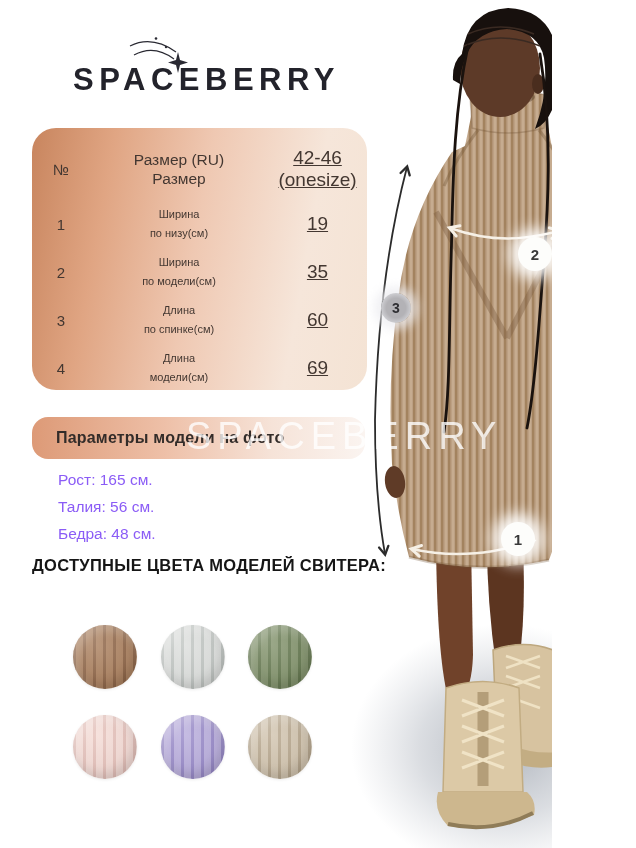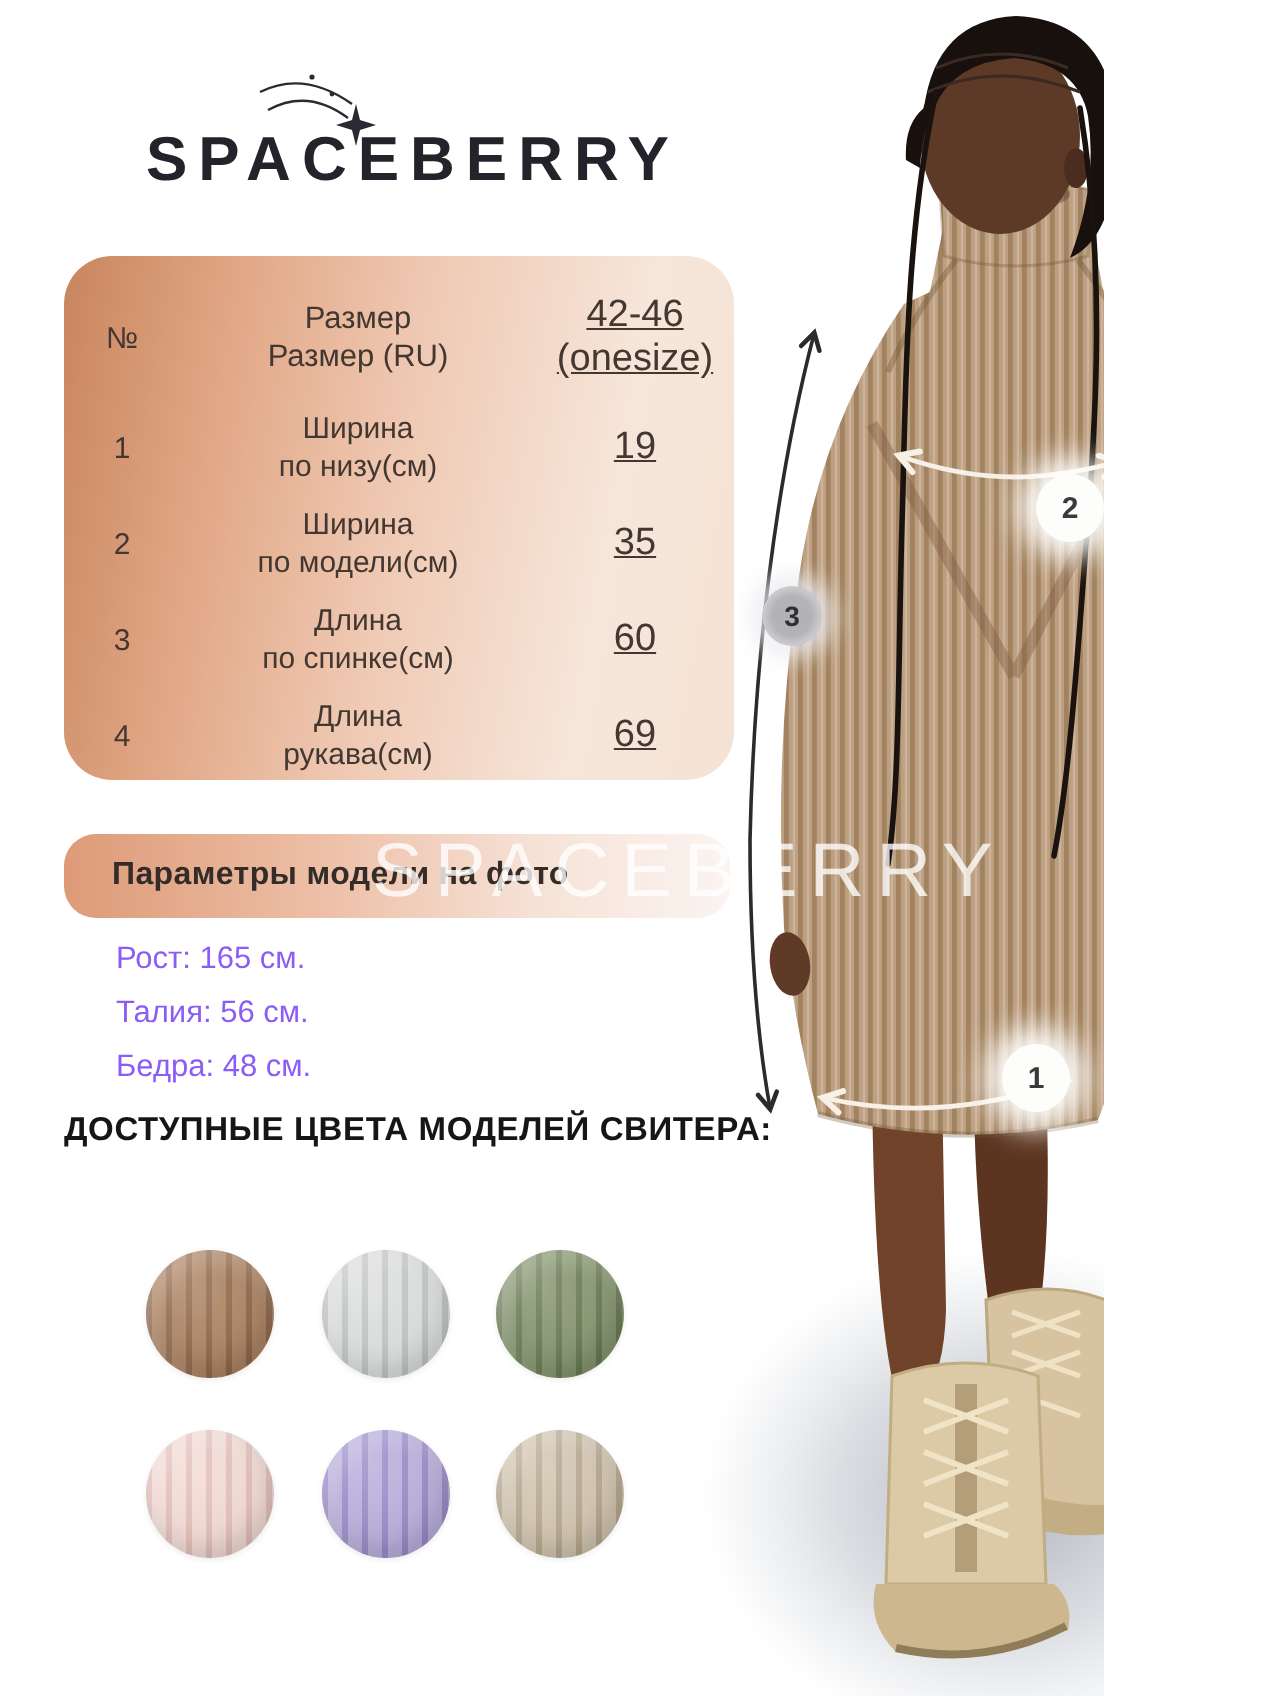--- a/index.html
+++ b/index.html
@@ -12,21 +12,21 @@
   .logo-doodle{position:absolute;left:126px;top:34px;}
 
   
   .size-table{position:absolute;left:32px;top:128px;width:335px;height:262px;
       border-radius:24px;padding-top:4px;box-sizing:border-box;
       background:linear-gradient(100deg,#c8855e 0%,#e0a583 22%,#efc8b2 48%,#f6e6da 78%,#f4e3d4 100%);}
   .t-row{display:grid;grid-template-columns:58px 178px 1fr;align-items:center;height:48px;}
   .t-head{height:62px;padding-top:6px;}
   .t-num,.t-val{text-align:center;font-size:15px;color:#433731;}
   .t-val{font-size:19px;text-decoration:underline;}
-  .t-label{display:flex;flex-direction:column;text-align:center;font-size:15px;
+  .t-label{display:flex;flex-direction:column;text-align:center;font-size:11px;
            line-height:19px;color:#433731;}
   .t-label span{display:block;}
   .t-head .t-label{font-size:15.5px;}
 
   
   .params-bar{position:absolute;left:32px;top:417px;width:333px;height:42px;border-radius:16px;
       background:linear-gradient(90deg,#dd9a77 0%,#eec0a8 40%,#f6e3d8 72%,rgba(247,235,228,0.55) 100%);
       display:flex;align-items:center;padding-left:24px;box-sizing:border-box;}
   .params-bar span{font-size:16px;font-weight:600;color:#332c29;letter-spacing:0.2px;}
   .param-line{position:absolute;left:58px;font-size:15.5px;color:#8b5cf6;}
@@ -157,22 +157,22 @@
       <circle cx="40" cy="13" r="1.2" fill="#2a2a33"></circle>
       <path d="M52,18 L54,26 L62,28.5 L54,31 L52,39 L50,31 L42,28.5 L50,26 Z" fill="#2a2a33"></path>
     </svg>
 
     <div class="logo">SPACEBERRY</div>
 
     <div class="size-table">
       <div class="t-row t-head">
         <span class="t-num">№</span>
         <span class="t-label">
+          <span>Размер (RU)</span>
           <span>Размер</span>
-          <span>Размер (RU)</span>
         </span>
         <span class="t-val">42-46 (onesize)</span>
       </div>
 
       <div class="t-row">
         <span class="t-num">1</span>
         <span class="t-label">
           <span>Ширина</span>
           <span>по низу(см)</span>
         </span>
@@ -194,21 +194,21 @@
           <span>Длина</span>
           <span>по спинке(см)</span>
         </span>
         <span class="t-val">60</span>
       </div>
 
       <div class="t-row">
         <span class="t-num">4</span>
         <span class="t-label">
           <span>Длина</span>
-          <span>рукава(см)</span>
+          <span>модели(см)</span>
         </span>
         <span class="t-val">69</span>
       </div>
     </div>
 
     <div class="params-bar">
       <span>Параметры модели на фото</span>
     </div>
 
     <div class="param-line p0">Рост: 165 см.</div>

